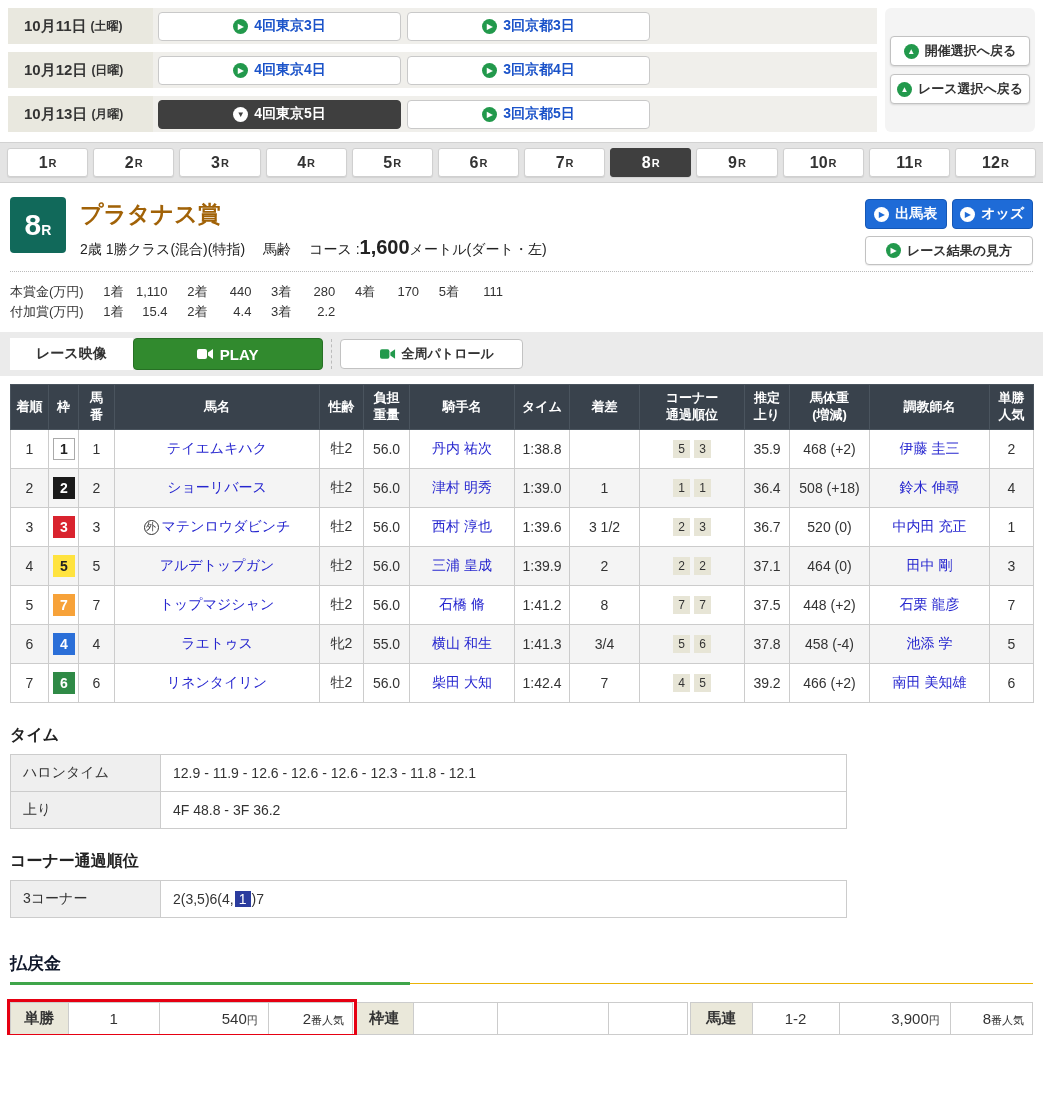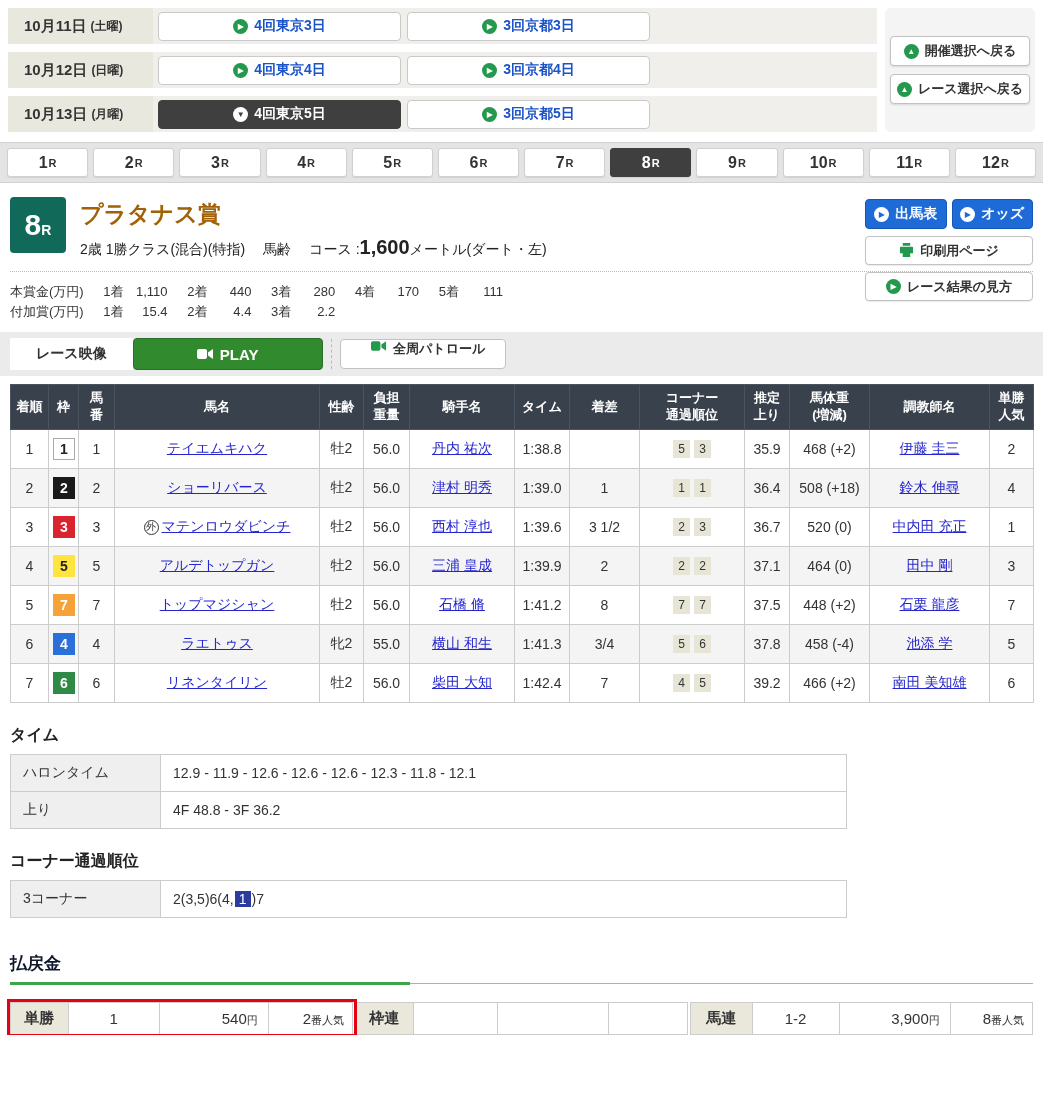--- a/index.html
+++ b/index.html
@@ -50,30 +50,30 @@
   .btn-white { width:100%; height:29px; background:#fff; border:1px solid #c2c2c2; border-radius:4px; font-weight:bold; font-size:13px; color:#333; display:flex; align-items:center; justify-content:center; cursor:pointer; box-shadow:0 1px 1px rgba(0,0,0,.08); }
   .prize-block { margin:10px 10px 0 10px; font-size:13px; color:#333; line-height:1.55; }
   .prize-row span.pl { margin-left:16px; }
   .prize-row span.amt { display:inline-block; min-width:44px; text-align:right; }
 
   
   .video-bar { margin-top:10px; background:#ebebeb; display:flex; align-items:center; padding:6px 10px; }
   .v-label { background:#fff; padding:7px 26px; font-weight:bold; font-size:14px; color:#333; }
   .btn-play { width:190px; height:32px; background:#318a2e; border:1px solid #277025; border-radius:4px; color:#fff; font-weight:bold; font-size:15px; display:flex; align-items:center; justify-content:center; gap:6px; cursor:pointer; }
   .v-divider { width:0; height:30px; border-left:1px dashed #bbb; margin:0 8px; }
-  .btn-patrol { width:166px; height:30px; background:#fff; border:1px solid #c2c2c2; border-radius:4px; font-weight:bold; font-size:13px; color:#333; display:flex; align-items:flex-start; justify-content:center; gap:6px; cursor:pointer;padding-left:11px; }
+  .btn-patrol { width:183px; height:30px; background:#fff; border:1px solid #c2c2c2; border-radius:4px; font-weight:bold; font-size:13px; color:#333; display:flex; align-items:center; justify-content:center; gap:6px; cursor:pointer;padding-left:11px; }
 
   
   table.results { border-collapse:collapse; margin:8px 10px 14px 10px; table-layout:fixed; width:1023px;padding-left:28px; }
   table.results th { background:#39424c; color:#fff; font-size:13px; font-weight:bold; border:1px solid #4a545e; padding:5px 2px; line-height:1.3; }
   table.results th span:empty { display:none; }
   table.results td { border:1px solid #ccc; padding:8px 4px; font-size:14px; text-align:center; background:#fff; color:#333; }
   table.results tr.alt td { background:#f4f4f4; }
   td.horse, td.jockey, td.trainer { text-align:left; padding-left:8px; }
-  a.lnk { color:#2626cf; text-decoration:underline; cursor:pointer; }
+  a.lnk { color:#2626cf; cursor:pointer; }
   .fr { display:inline-block; width:22px; height:22px; line-height:22px; text-align:center; font-weight:bold; font-size:14px; }
   .fr-w { background:#fff; border:1px solid #aaa; line-height:20px; color:#222; }
   .fr-k { background:#1a1a1a; color:#fff; }
   .fr-r { background:#d9232e; color:#fff; }
   .fr-b { background:#2b6fd8; color:#fff; }
   .fr-y { background:#ffe33f; color:#222; }
   .fr-g { background:#2f8a46; color:#fff; }
   .fr-o { background:#f7a239; color:#fff; }
   .cb { display:inline-block; min-width:17px; height:18px; line-height:18px; background:#e7e5d6; font-size:12px; color:#333; margin:0 2px; }
   .maru { display:inline-flex; width:15px; height:15px; border:1px solid #333; border-radius:50%; font-size:10px; align-items:center; justify-content:center; margin-right:3px; vertical-align:1px; color:#333; }
@@ -239,26 +239,20 @@
     <div class="hdr-row">
       <div class="btn-blue">
           <span class="ico-circle blue">▶</span>
           <span>出馬表</span>
         </div>
       <div class="btn-blue">
           <span class="ico-circle blue">▶</span>
           <span>オッズ</span>
         </div>
     </div>
-    <div class="btn-white">
-        <svg width="15" height="15" viewBox="0 0 16 16" style="margin-right:6px;">
-          <path fill="#22994c" d="M4 0h8v3H4zM2 4h12c.6 0 1 .4 1 1v6h-3v4H4v-4H1V5c0-.6.4-1 1-1zm3 7h6v3H5z"></path>
-        </svg>
-        <span>印刷用ページ</span>
-      </div>
     <div class="btn-white">
         <span class="ico-circle">▶</span>
         <span>レース結果の見方</span>
       </div>
   </div>
 </div>
 
 <div class="prize-block">
   <div class="prize-row">
     <span>本賞金(万円)</span>

